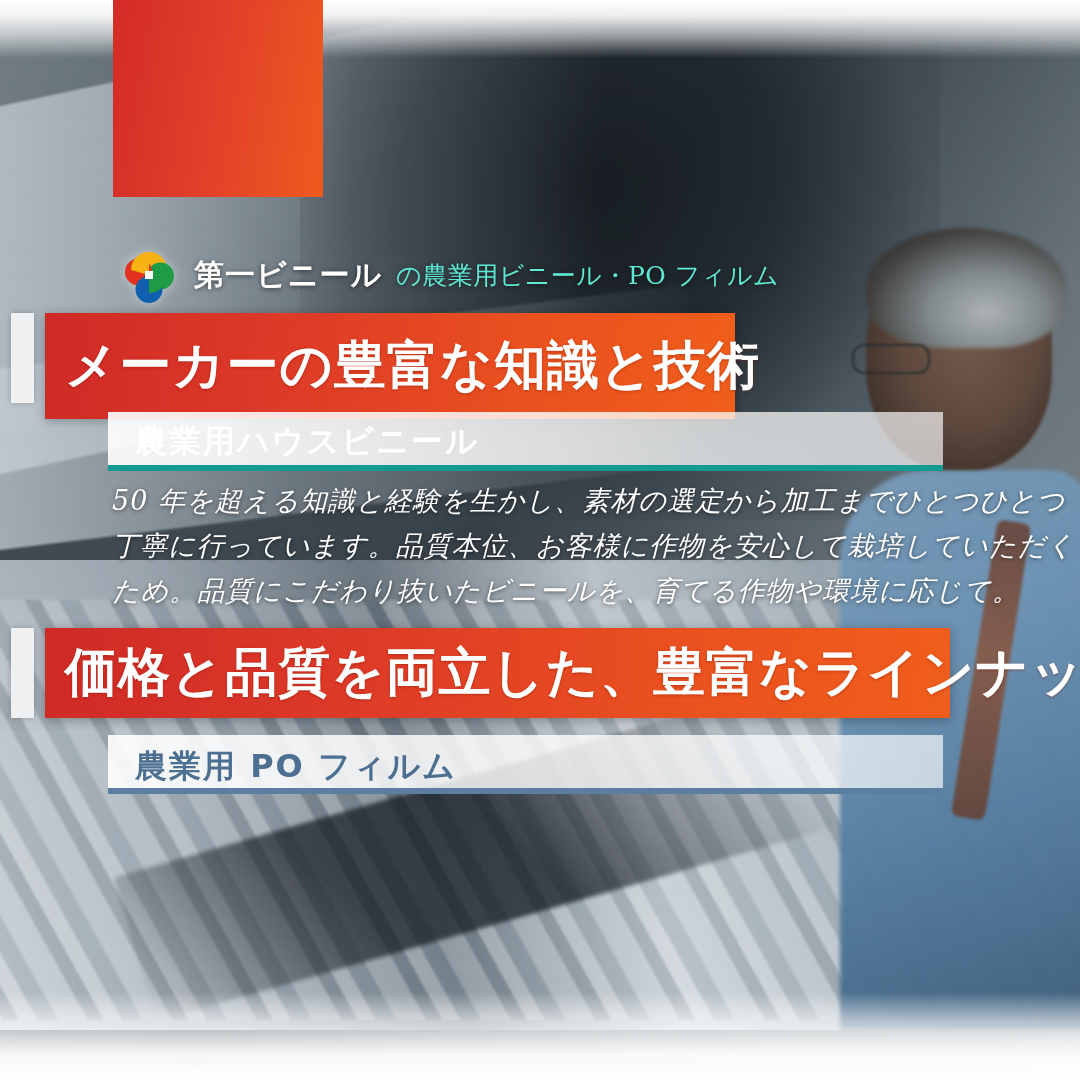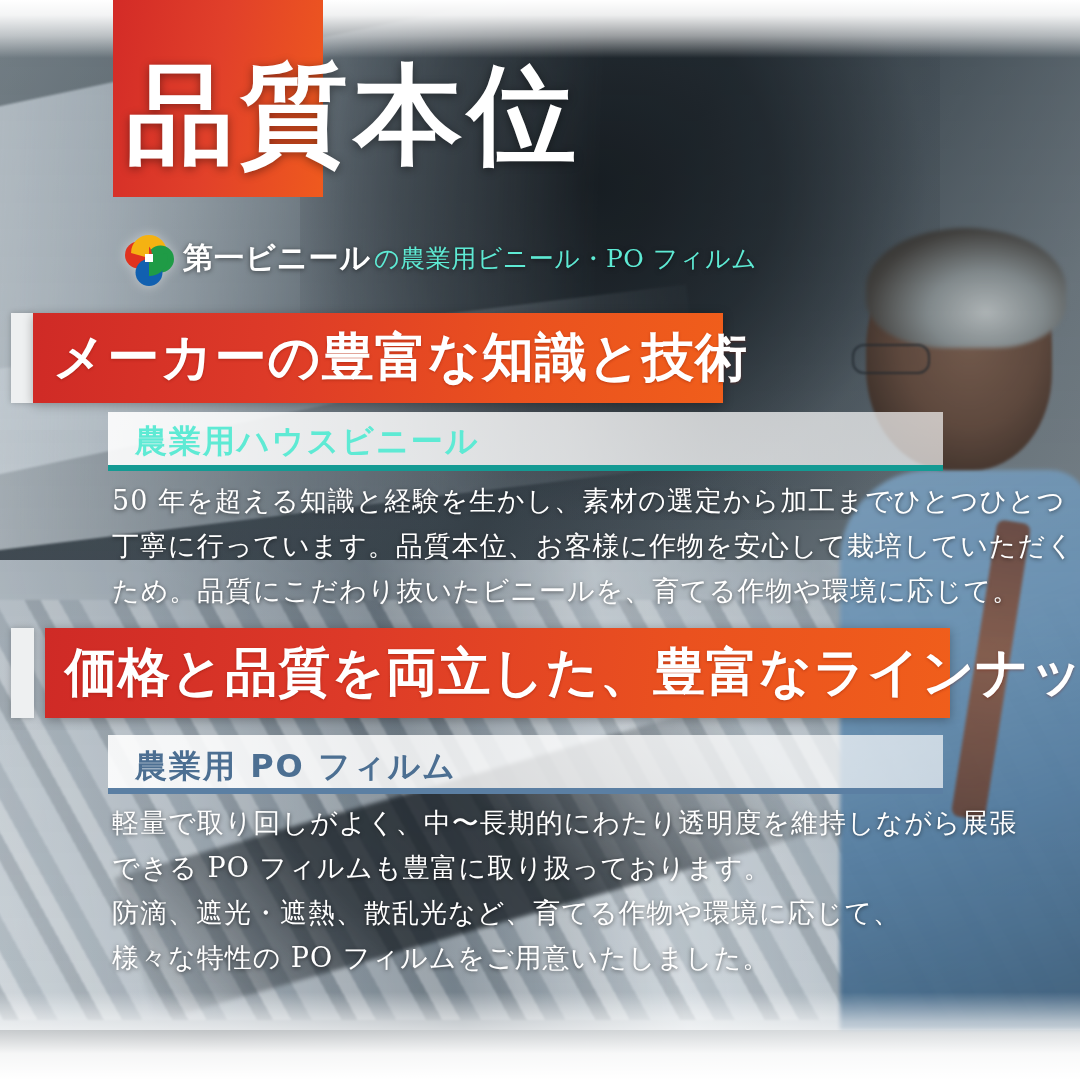--- a/index.html
+++ b/index.html
@@ -117,22 +117,22 @@
     position:absolute;left:126px;top:60px;
     font-size:108px;line-height:1;color:#ffffff;
     letter-spacing:6px;white-space:nowrap;
     font-weight:700;
     text-shadow:0 2px 10px rgba(0,0,0,.42);
     font-family:"DejaVu Serif","Liberation Serif",serif;
   }
 
   
   .brandline{
-    position:absolute;left:118px;top:225px;height:66px;
-    display:flex;align-items:center;gap:3px;white-space:nowrap;
+    position:absolute;left:118px;top:242px;height:66px;
+    display:flex;align-items:center;gap:14px;white-space:nowrap;
   }
   .logo{position:relative;width:62px;height:62px;filter:drop-shadow(0 0 6px rgba(255,255,255,.45));}
   .brand-name{
     font-size:30px;color:#ffffff;letter-spacing:1px;font-weight:700;
     text-shadow:0 1px 5px rgba(0,0,0,.55);
     font-family:"DejaVu Sans","Liberation Sans",sans-serif;
   }
   .brand-tail{
     font-size:25px;color:#5eead4;letter-spacing:.5px;
     text-shadow:0 1px 5px rgba(0,0,0,.55);
@@ -144,21 +144,21 @@
   .banner{
     position:absolute;display:flex;align-items:center;
     background:linear-gradient(96deg,#cf2a26 0%,#dd3a28 34%,#ea511f 70%,#f05e1b 100%);
     box-shadow:0 2px 10px rgba(0,0,0,.30);
   }
   .banner span{
     color:#fff;font-weight:700;white-space:nowrap;
     font-family:"DejaVu Serif","Liberation Serif",serif;
     text-shadow:0 1px 3px rgba(120,20,0,.40);
   }
-  #banner1{left:33px;top:313px;width:690px;height:90px;}
+  #banner1{left:45px;top:313px;width:690px;height:106px;}
   #banner1 span{font-size:52px;letter-spacing:1px;padding-left:20px;}
   #tick1{left:11px;top:313px;height:90px;}
   #banner2{left:45px;top:628px;width:905px;height:90px;}
   #banner2 span{font-size:52px;letter-spacing:1px;padding-left:20px;}
   #tick2{left:11px;top:628px;height:90px;}
 
   
   .subband{
     position:absolute;left:108px;width:835px;
     display:flex;align-items:center;
@@ -168,32 +168,33 @@
     background:linear-gradient(90deg,rgba(255,255,255,.90) 0%,rgba(255,255,255,.80) 55%,rgba(255,255,255,.66) 100%);
   }
   .subband .rule{position:absolute;left:0;right:0;top:53px;height:6px;}
   .subband .txt{
     position:relative;padding-left:27px;font-size:32px;font-weight:700;letter-spacing:2px;
     line-height:53px;white-space:nowrap;
     font-family:"DejaVu Sans","Liberation Sans",sans-serif;
   }
   #subband1{top:412px;height:59px;}
   #subband1 .rule{background:#149a93;}
-  #subband1 .txt{color:#5eead4;}
+  #subband1 .txt{color:#ffffff;}
   #subband2{top:735px;height:62px;}
   #subband2 .rule{background:#5b7fa3;}
   #subband2 .txt{color:#4c6f92;}
 
   
   .body{
     position:absolute;color:#ffffff;
     font-family:"DejaVu Serif","Liberation Serif",serif;
     font-size:27px;line-height:45px;letter-spacing:1px;
     text-shadow:0 1px 4px rgba(0,0,0,.55);
     white-space:nowrap;
+    font-style:italic;
   }
   #body1{left:112px;top:478px;}
   #body2{left:112px;top:800px;}
   .body p{margin:0;}
 </style>
 </head>
 <body>
 
 <div class="stage">
 
@@ -210,21 +211,20 @@
     <div class="ph-worker-strap"></div>
     <div class="ph-worker-head"></div>
     <div class="ph-worker-hair"></div>
     <div class="ph-worker-glass"></div>
     <div class="ph-tint"></div>
     <div class="fade-top"></div>
     <div class="fade-bottom"></div>
   </div>
 
   <div class="title-block"></div>
-  <div class="title">品質本位</div>
 
   <div class="brandline">
     <span class="logo">
       <svg width="62" height="62" viewBox="0 0 62 62" aria-hidden="true">
         <path d="M31 31 L31 8 A18 18 0 0 1 49 26 Z" fill="#f5b212"></path>
         <circle cx="42.5" cy="32" r="13.5" fill="#1f9b46"></circle>
         <circle cx="20.5" cy="28" r="13.5" fill="#e0321f"></circle>
         <circle cx="31" cy="45.5" r="13.5" fill="#1160b0"></circle>
         <path d="M31 31 L49 26 A18 18 0 0 1 31 49 Z" fill="#1f9b46"></path>
         <path d="M31 31 L13 26 A18 18 0 0 1 31 8 Z" fill="#f5b212"></path>
@@ -256,20 +256,14 @@
   <div class="banner" id="banner2">
     <span>価格と品質を両立した、豊富なラインナップ</span>
   </div>
 
   <div class="subband" id="subband2">
     <div class="bar"></div>
     <div class="rule"></div>
     <div class="txt">農業用 PO フィルム</div>
   </div>
 
-  <div class="body" id="body2">
-    <p>軽量で取り回しがよく、中〜長期的にわたり透明度を維持しながら展張</p>
-    <p>できる PO フィルムも豊富に取り扱っております。</p>
-    <p>防滴、遮光・遮熱、散乱光など、育てる作物や環境に応じて、</p>
-    <p>様々な特性の PO フィルムをご用意いたしました。</p>
-  </div>
 
 </div>
 
 </body></html>

